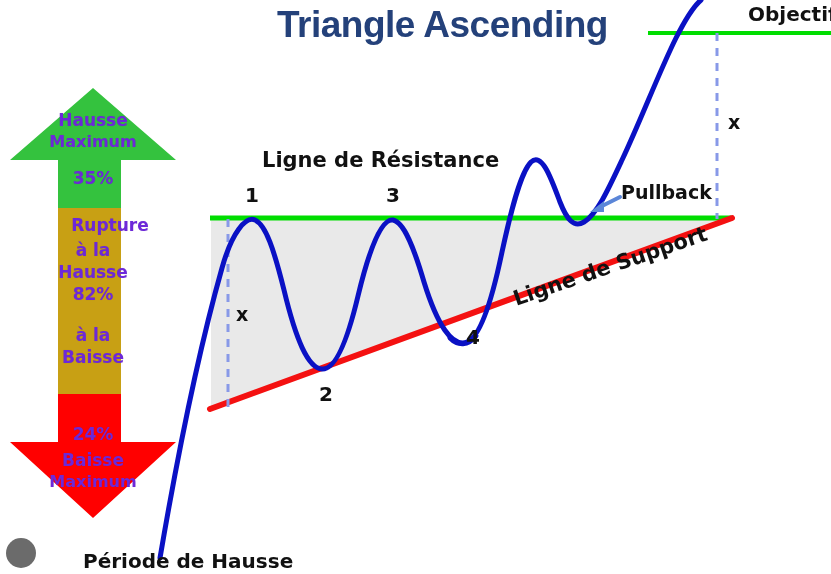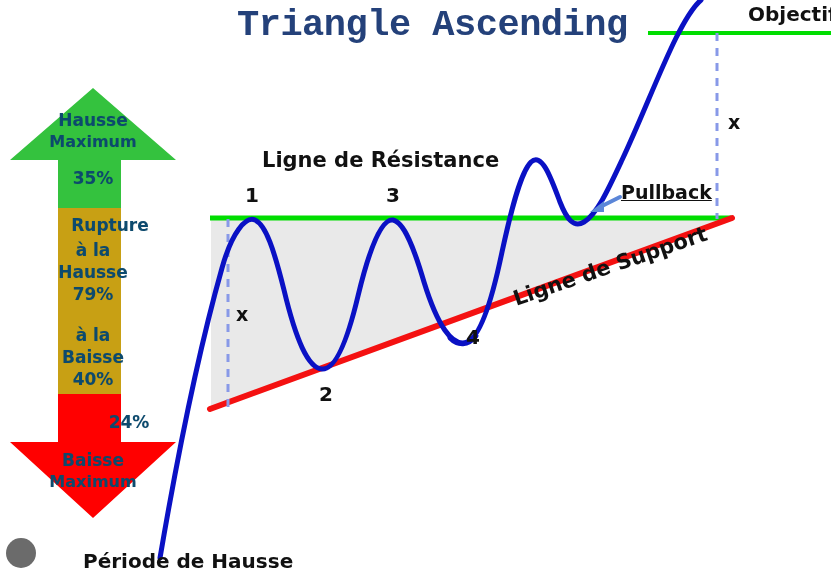--- a/index.html
+++ b/index.html
@@ -14,72 +14,73 @@
   #art{position:absolute;left:0;top:0;width:831px;height:574px;}
 
   .txt{position:absolute;white-space:nowrap;}
 
   
   .title{
     font-weight:bold;
     font-size:37px;
     letter-spacing:-0.5px;
     color:#24417a;
-    font-family:Liberation Mono, monospace;
+    font-family:Liberation Sans, sans-serif;
+    margin-left:40px;
   }
   #title-line1{left:237px;top:4px;}
   #title-line2{left:237px;top:48px;}
 
   
   .diag-label{
     font-weight:bold;
     color:#111111;
     font-family:"DejaVu Sans", sans-serif;
   }
   #label-resistance{left:262px;top:148px;font-size:21px;}
   #label-objectif{left:748px;top:2px;font-size:20px;}
-  #label-pullback{left:621px;top:181px;font-size:19px;text-decoration:underline;}
+  #label-pullback{left:621px;top:181px;font-size:19px;}
   #label-periode{left:83px;top:549px;font-size:20px;text-align:center;}
   #label-support{
     left:510px;top:288px;font-size:21px;
     transform:rotate(-19deg);
     transform-origin:left top;
   }
 
   .pt-num{font-weight:bold;color:#111;font-size:20px;font-family:"DejaVu Sans", sans-serif;}
   #pt-1{left:245px;top:183px;}
   #pt-2{left:319px;top:382px;}
   #pt-3{left:386px;top:183px;}
   #pt-4{left:466px;top:325px;}
 
   .x-label{font-weight:bold;color:#111;font-size:19px;font-family:"DejaVu Sans", sans-serif;}
   #x-left{left:236px;top:303px;}
   #x-right{left:728px;top:111px;}
 
   
   .gauge-txt{
     position:absolute;
-    color:#0c4a6e;
+    color:#6d28d9;
     font-weight:bold;
     text-align:center;
     font-family:"DejaVu Sans", sans-serif;
     white-space:nowrap;
     text-shadow:0 0 1px rgba(0,0,0,0.12);
   }
   #g-hausse     {left:0px;top:110px;width:186px;font-size:17px;}
   #g-hausse-max {left:0px;top:132px;width:186px;font-size:16px;}
   #g-35         {left:0px;top:168px;width:186px;font-size:17px;}
   #g-rupture    {left:17px;top:215px;width:186px;font-size:17px;}
   #g-ala1       {left:0px;top:240px;width:186px;font-size:17px;}
   #g-hausse2    {left:0px;top:262px;width:186px;font-size:17px;}
   #g-60         {left:0px;top:284px;width:186px;font-size:17px;}
   #g-ala2       {left:0px;top:325px;width:186px;font-size:17px;}
   #g-baisse1    {left:0px;top:347px;width:186px;font-size:17px;}
   #g-40         {left:0px;top:369px;width:186px;font-size:17px;}
-  #g-24         {left:0px;top:412px;width:186px;font-size:17px;padding-left:36px;}
+  #g-24         {left:0px;top:424px;width:186px;font-size:17px;}
   #g-baisse-max1{left:0px;top:450px;width:186px;font-size:17px;}
   #g-baisse-max2{left:0px;top:472px;width:186px;font-size:16px;}
 
   
   #lens-button{
     position:absolute;left:6px;top:538px;width:30px;height:30px;
     border-radius:50%;
     background:#6b6b6b;
     display:flex;align-items:center;justify-content:center;
   }
@@ -160,23 +161,22 @@
 
   <div class="txt x-label" id="x-left">x</div>
   <div class="txt x-label" id="x-right">x</div>
 
   <div class="gauge-txt" id="g-hausse">Hausse</div>
   <div class="gauge-txt" id="g-hausse-max">Maximum</div>
   <div class="gauge-txt" id="g-35">35%</div>
   <div class="gauge-txt" id="g-rupture">Rupture</div>
   <div class="gauge-txt" id="g-ala1">à la</div>
   <div class="gauge-txt" id="g-hausse2">Hausse</div>
-  <div class="gauge-txt" id="g-60">79%</div>
+  <div class="gauge-txt" id="g-60">82%</div>
   <div class="gauge-txt" id="g-ala2">à la</div>
   <div class="gauge-txt" id="g-baisse1">Baisse</div>
-  <div class="gauge-txt" id="g-40">40%</div>
   <div class="gauge-txt" id="g-24">24%</div>
   <div class="gauge-txt" id="g-baisse-max1">Baisse</div>
   <div class="gauge-txt" id="g-baisse-max2">Maximum</div>
 
   <div id="lens-button"></div>
 
 </div>
 
 </body></html>

